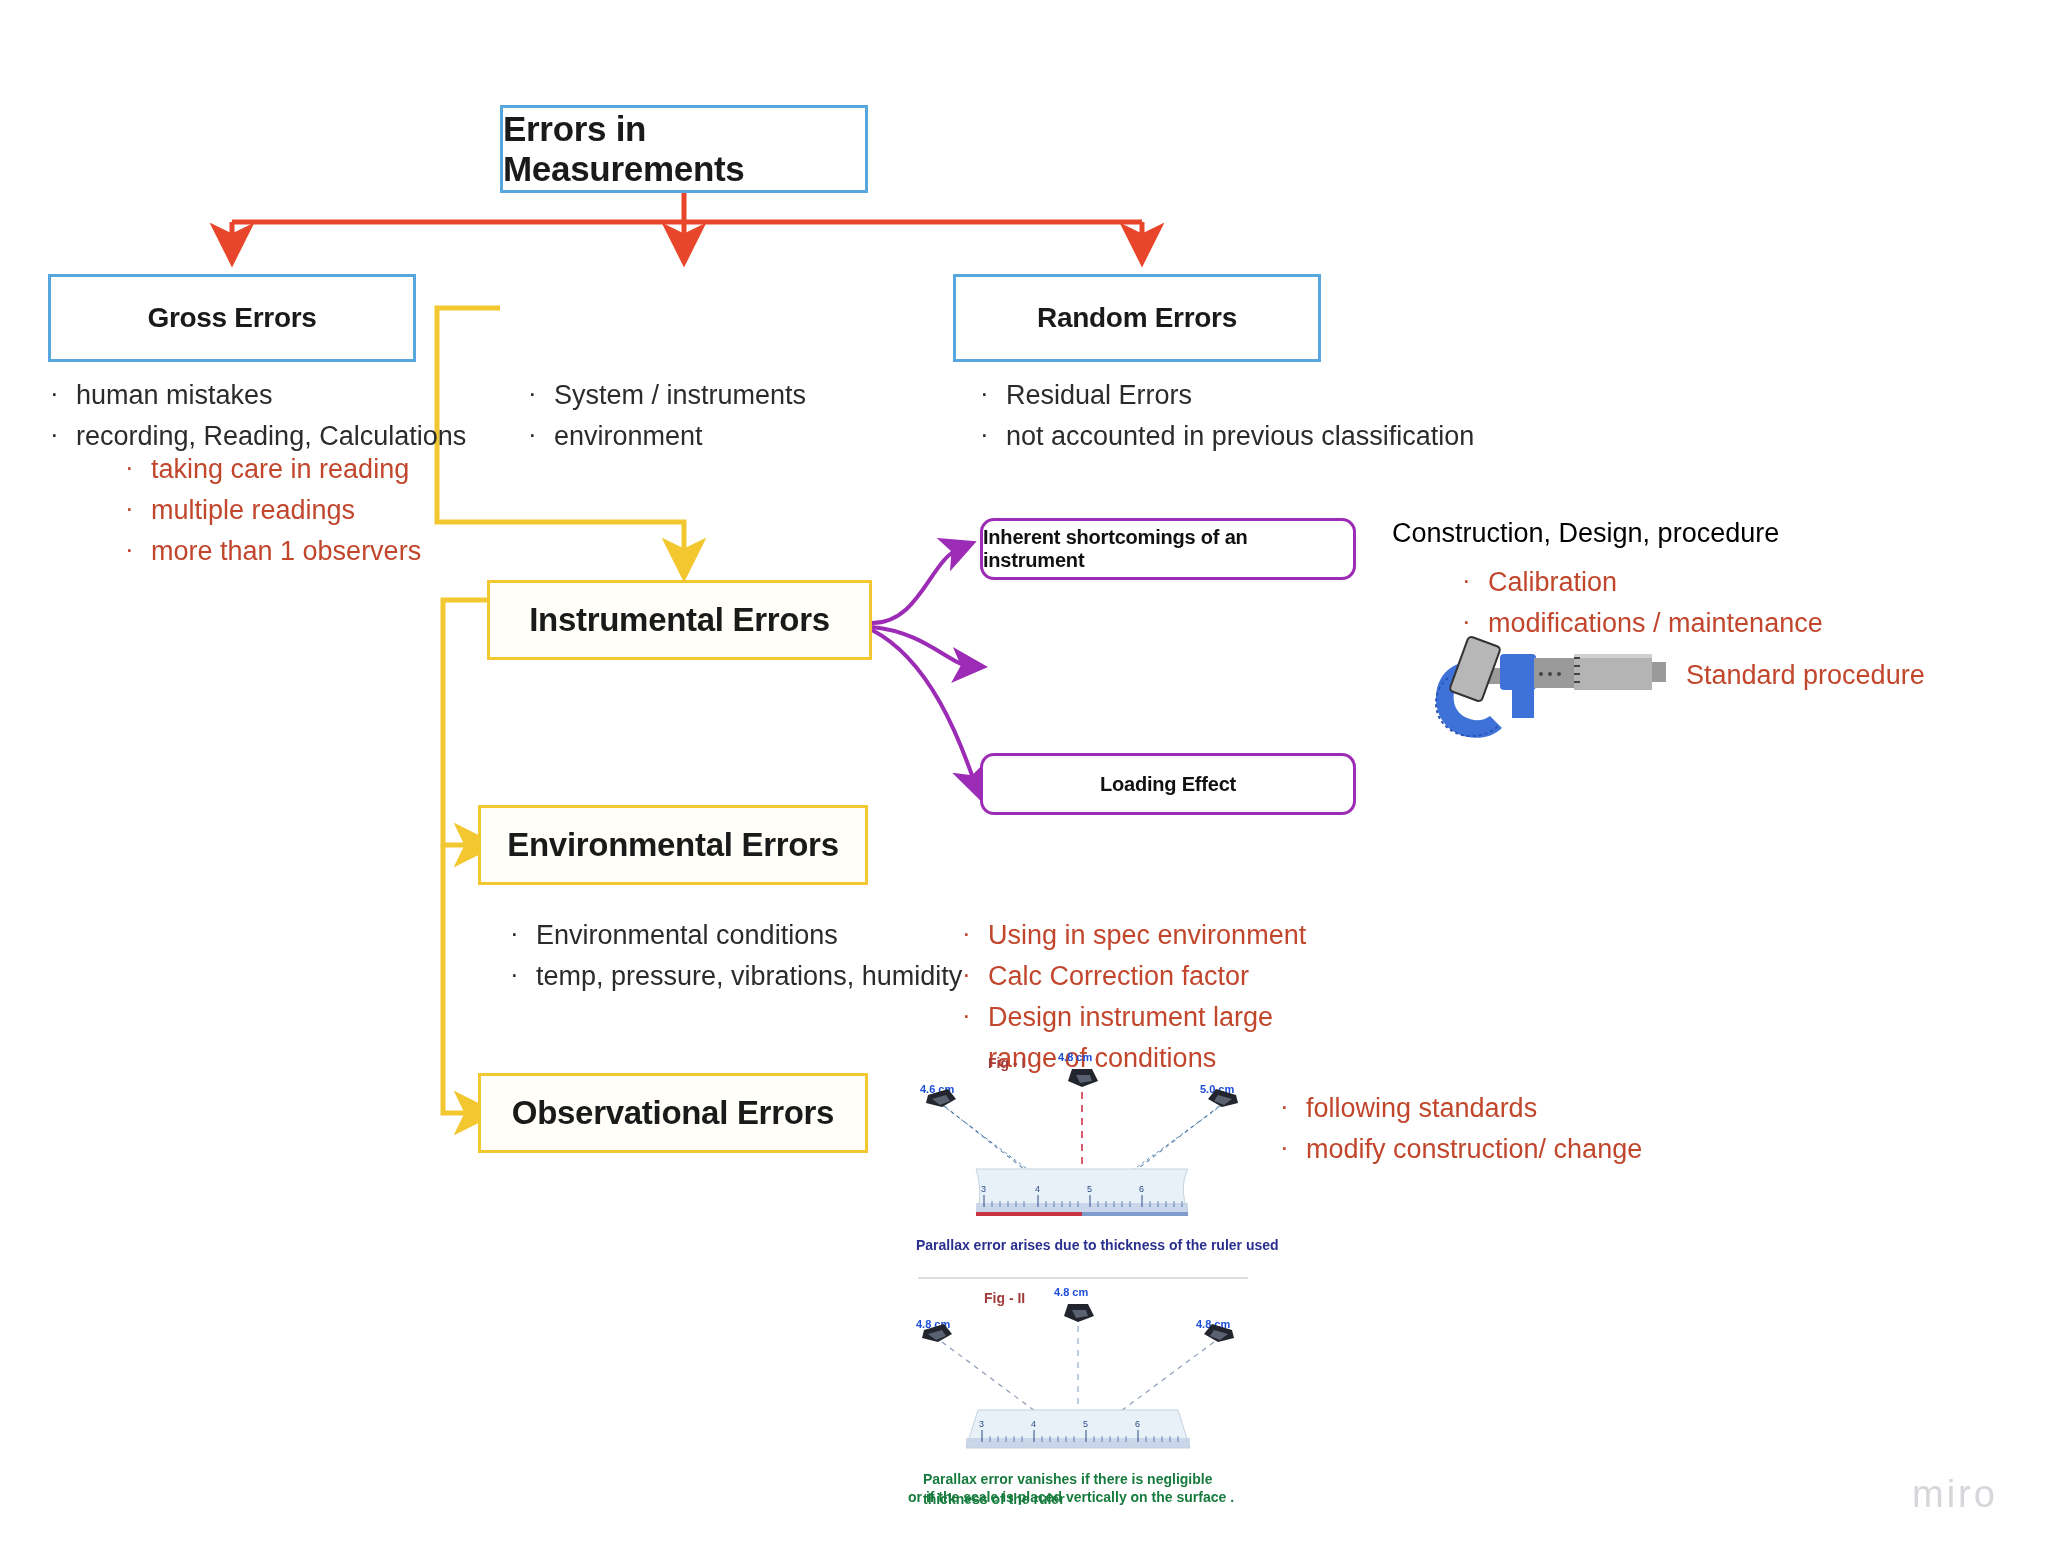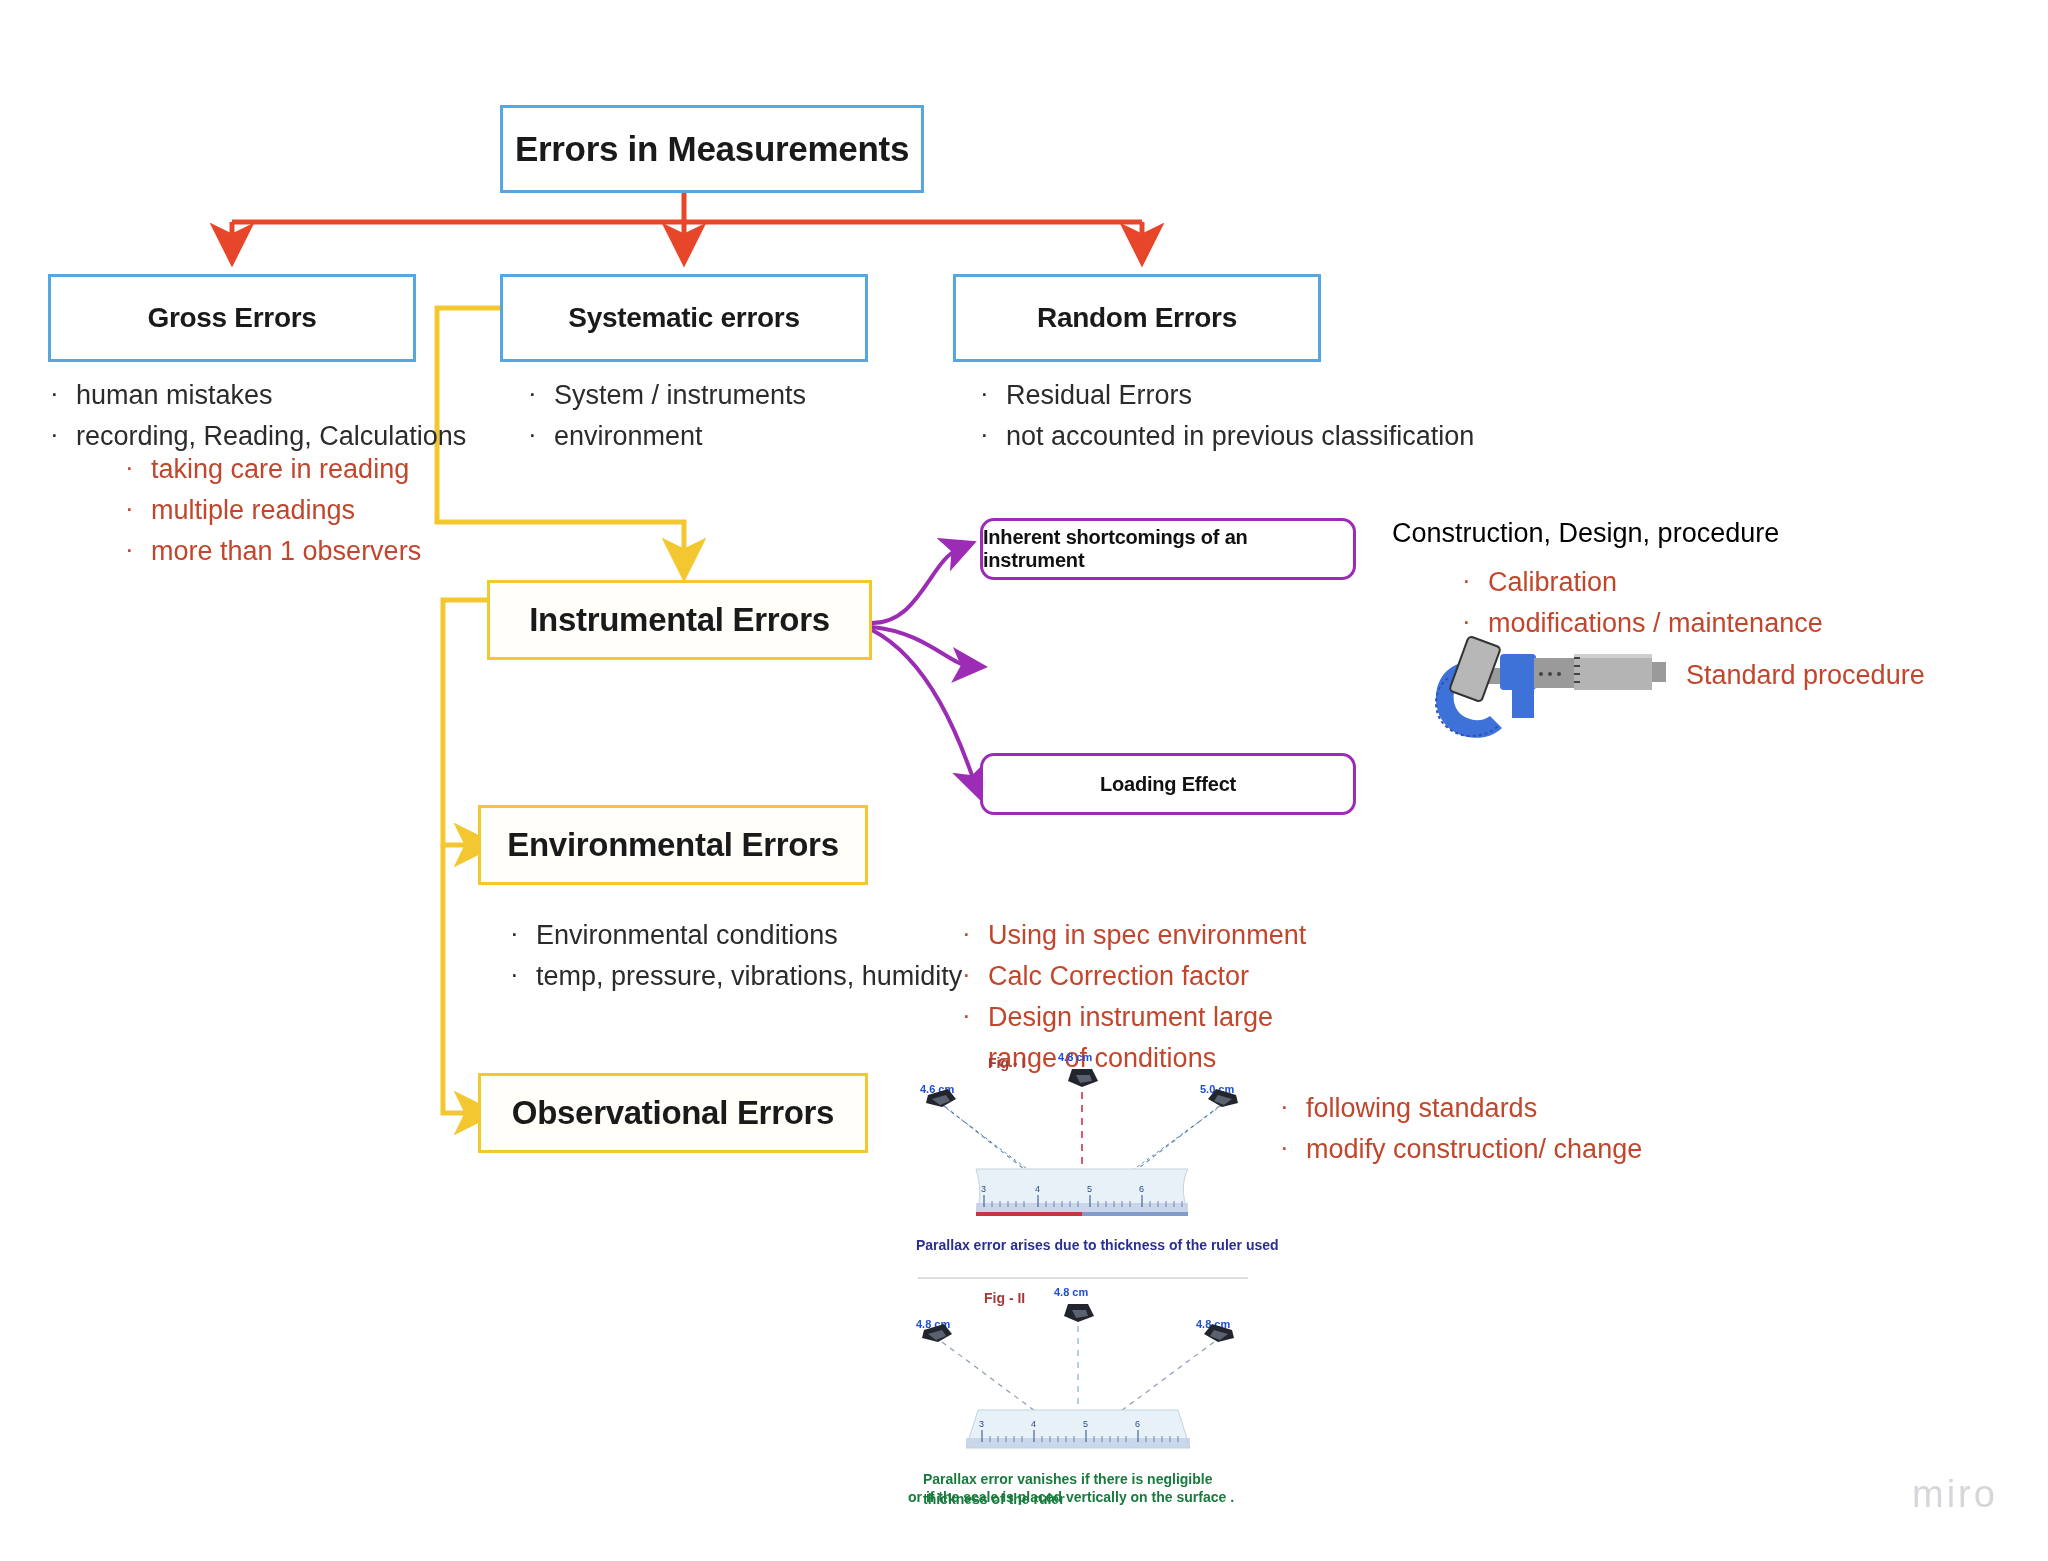--- a/index.html
+++ b/index.html
@@ -143,29 +143,26 @@
       <path d="M443,845 L443,1113 L476,1113" marker-end="url(#yelArrow)"></path>
     </g>
 
     <g stroke="#9c2bb5" stroke-width="4" fill="none">
       <path d="M872,623 C920,623 930,560 960,548" marker-end="url(#purArrow)"></path>
       <path d="M872,627 C925,632 950,665 970,666" marker-end="url(#purArrow)"></path>
       <path d="M872,630 C930,660 960,740 975,784" marker-end="url(#purArrow)"></path>
     </g>
   </svg>
 
-  <div class="node blue title-node" style="left:500px; top:105px; width:424px; height:88px;">
+  <div class="node blue title-node" style="left:500px; top:105px; width:368px; height:88px;">
     <span>Errors in Measurements</span>
   </div>
 
   <div class="node blue cat-node" style="left:48px; top:274px; width:368px; height:88px;">
     <span>Gross Errors</span>
-  </div>
-  <div class="node blue cat-node" style="left:500px; top:274px; width:368px; height:88px;">
-    <span>Systematic errors</span>
   </div>
   <div class="node blue cat-node" style="left:953px; top:274px; width:368px; height:88px;">
     <span>Random Errors</span>
   </div>
 
   <div class="bullets" style="left:50px; top:375px; width:420px;">
     <div class="row blk">
       <span class="dot">·</span>
       <span class="txt">human mistakes</span>
     </div>

